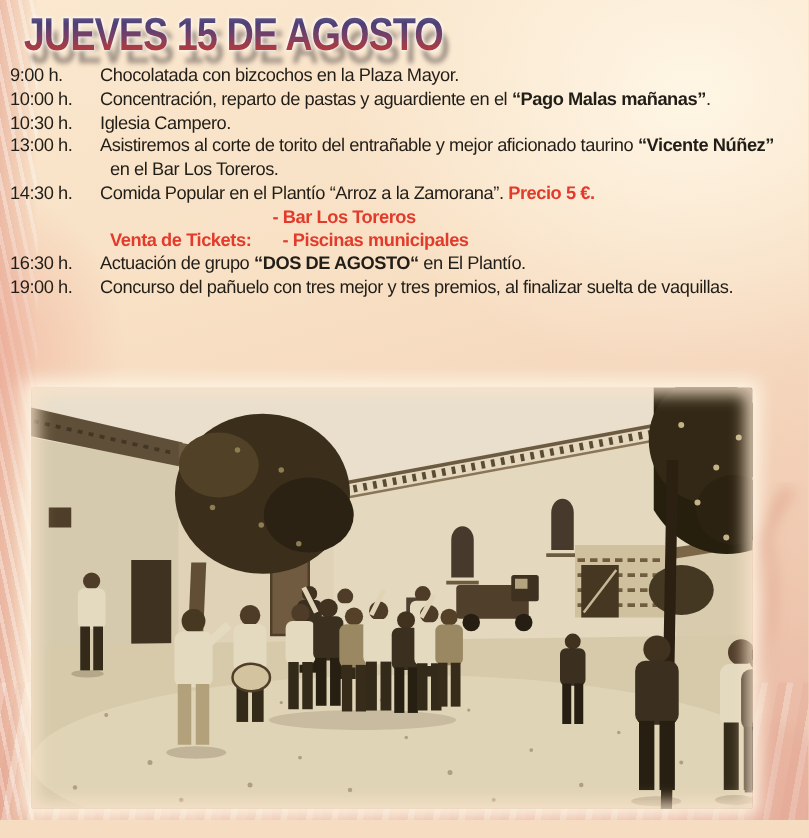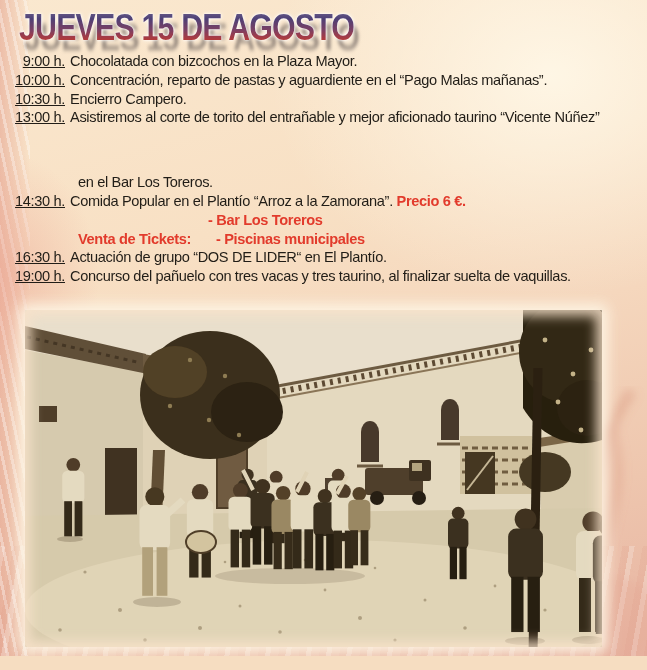--- a/index.html
+++ b/index.html
@@ -34,26 +34,26 @@
   .t-shadow{color:rgba(110,100,96,.65);filter:blur(2.2px);
       transform:translate(5px,10px) scaleX(.82);}
   .t-glow{color:#fff;text-shadow:0 0 5px rgba(255,255,255,.95),0 0 2px #fff;}
   .t-grad{background:linear-gradient(180deg,#7a7096 0%,#4e4076 28%,#7c4063 55%,#b23a3b 78%,#c73a2c 95%);
       -webkit-background-clip:text;background-clip:text;color:transparent;}
 
   
   .schedule{position:absolute;left:8px;top:52px;right:2px;
       font-size:14.6px;letter-spacing:-.35px;color:var(--text,#211d17);}
   .row{display:flex;align-items:baseline;line-height:18.8px;white-space:nowrap;}
-  .time{flex:0 0 57px;text-align:right;margin-right:5px;text-decoration:underline;}
+  .time{flex:0 0 57px;text-align:left;margin-right:15px;}
   .desc{flex:1 1 auto;min-width:0;}
-  .row.cont .desc{padding-left:8px;margin-top:46px;}
+  .row.cont .desc{padding-left:8px;}
   .row.detail .desc{padding-left:138px;}
   .tlabel{flex:0 0 138px;padding-left:8px;font-weight:bold;color:var(--accent,#e23b2c);}
-  .seg-b{font-weight:normal;}
+  .seg-b{font-weight:bold;}
   .seg-r{font-weight:bold;color:var(--accent,#e23b2c);}
 
   
   .photo{position:absolute;left:25px;top:310px;width:577px;height:337px;
       border-radius:2px;overflow:hidden;
       box-shadow:0 0 14px 6px rgba(253,244,228,.95);}
   .photo svg{display:block;}
   .photo .feather{content:"";position:absolute;inset:0;border-radius:2px;
       box-shadow:inset 0 0 12px 6px rgba(248,226,202,.85);pointer-events:none;}
 </style>
@@ -91,50 +91,50 @@
       <div class="row event">
         <span class="time">9:00 h.</span>
         <span class="desc"><span class="seg-n">Chocolatada con bizcochos en la Plaza Mayor.</span></span>
       </div>
       <div class="row event">
         <span class="time">10:00 h.</span>
         <span class="desc"><span class="seg-n">Concentración, reparto de pastas y aguardiente en el </span><span class="seg-b">“Pago Malas mañanas”</span><span class="seg-n">.</span></span>
       </div>
       <div class="row event">
         <span class="time">10:30 h.</span>
-        <span class="desc"><span class="seg-n">Encierro Campero.</span></span>
+        <span class="desc"><span class="seg-n">Iglesia Campero.</span></span>
       </div>
       <div class="row event">
         <span class="time">13:00 h.</span>
         <span class="desc"><span class="seg-n">Asistiremos al corte de torito del entrañable y mejor aficionado taurino </span><span class="seg-b">“Vicente Núñez”</span></span>
       </div>
       <div class="row cont">
         <span class="time"></span>
         <span class="desc"><span class="seg-n">en el Bar Los Toreros.</span></span>
       </div>
       <div class="row event">
         <span class="time">14:30 h.</span>
-        <span class="desc"><span class="seg-n">Comida Popular en el Plantío “Arroz a la Zamorana”. </span><span class="seg-r">Precio 6 €.</span></span>
+        <span class="desc"><span class="seg-n">Comida Popular en el Plantío “Arroz a la Zamorana”. </span><span class="seg-r">Precio 5 €.</span></span>
       </div>
       <div class="row detail">
         <span class="time"></span>
         <span class="desc"><span class="seg-r">- Bar Los Toreros</span></span>
       </div>
       <div class="row label-detail">
         <span class="time"></span>
         <span class="tlabel">Venta de Tickets:</span>
         <span class="desc"><span class="seg-r">- Piscinas municipales</span></span>
       </div>
       <div class="row event">
         <span class="time">16:30 h.</span>
-        <span class="desc"><span class="seg-n">Actuación de grupo </span><span class="seg-b">“DOS DE LIDER“</span><span class="seg-n"> en El Plantío.</span></span>
+        <span class="desc"><span class="seg-n">Actuación de grupo </span><span class="seg-b">“DOS DE AGOSTO“</span><span class="seg-n"> en El Plantío.</span></span>
       </div>
       <div class="row event">
         <span class="time">19:00 h.</span>
-        <span class="desc"><span class="seg-n">Concurso del pañuelo con tres vacas y tres taurino, al finalizar suelta de vaquillas.</span></span>
+        <span class="desc"><span class="seg-n">Concurso del pañuelo con tres mejor y tres premios, al finalizar suelta de vaquillas.</span></span>
       </div>
     </div>
 
   <div class="photo">
     <svg width="577" height="337" viewBox="0 0 577 337">
       <defs>
         <g id="pL">
           <circle cx="11" cy="6" r="5.3" fill="#4a3826"></circle>
           <rect x="2.5" y="10.5" width="17" height="25" rx="4" fill="#ece3cb"></rect>
           <rect x="4" y="34" width="6" height="27" fill="#2d2416"></rect>

